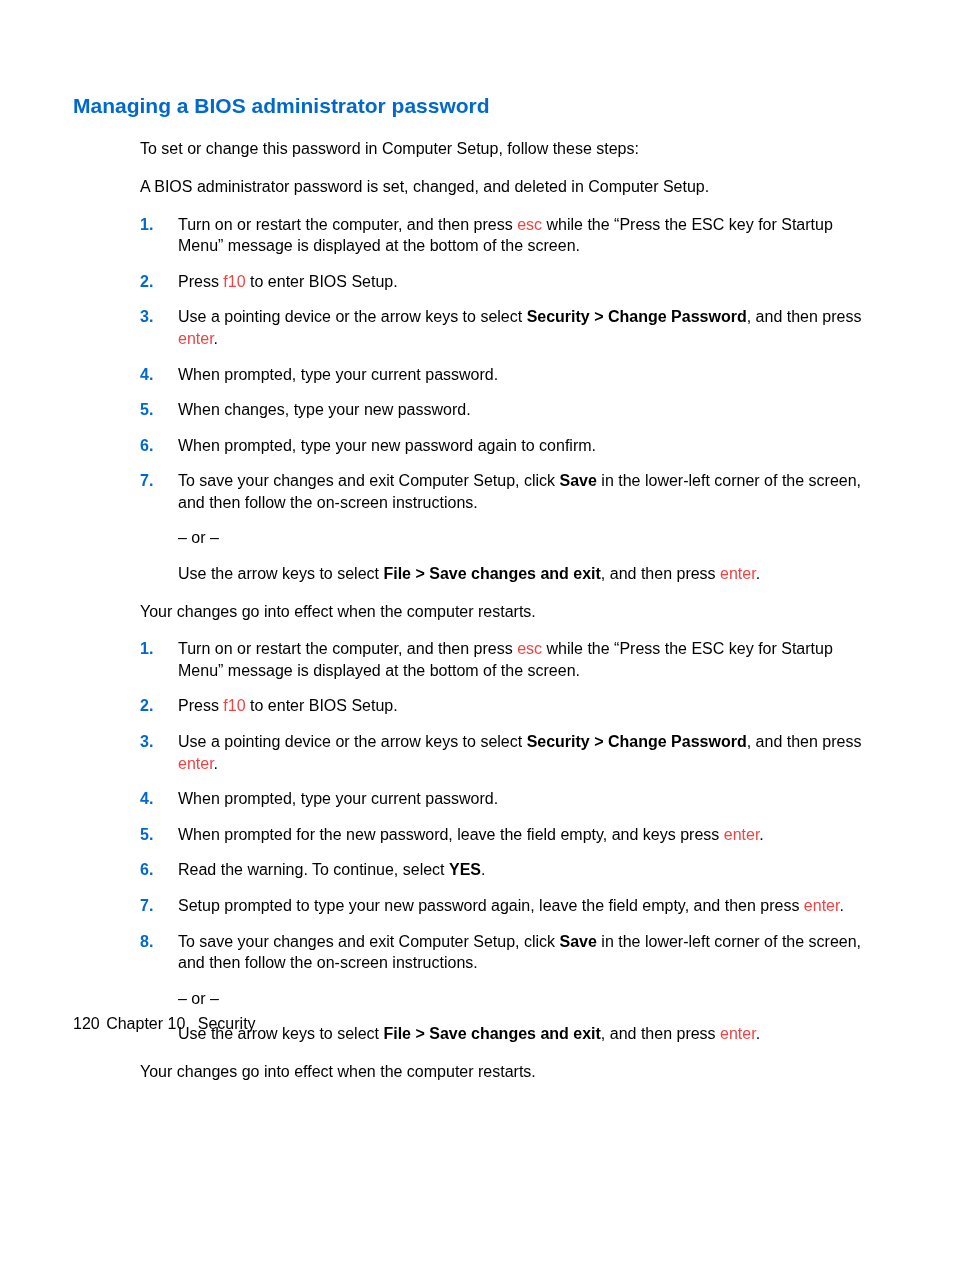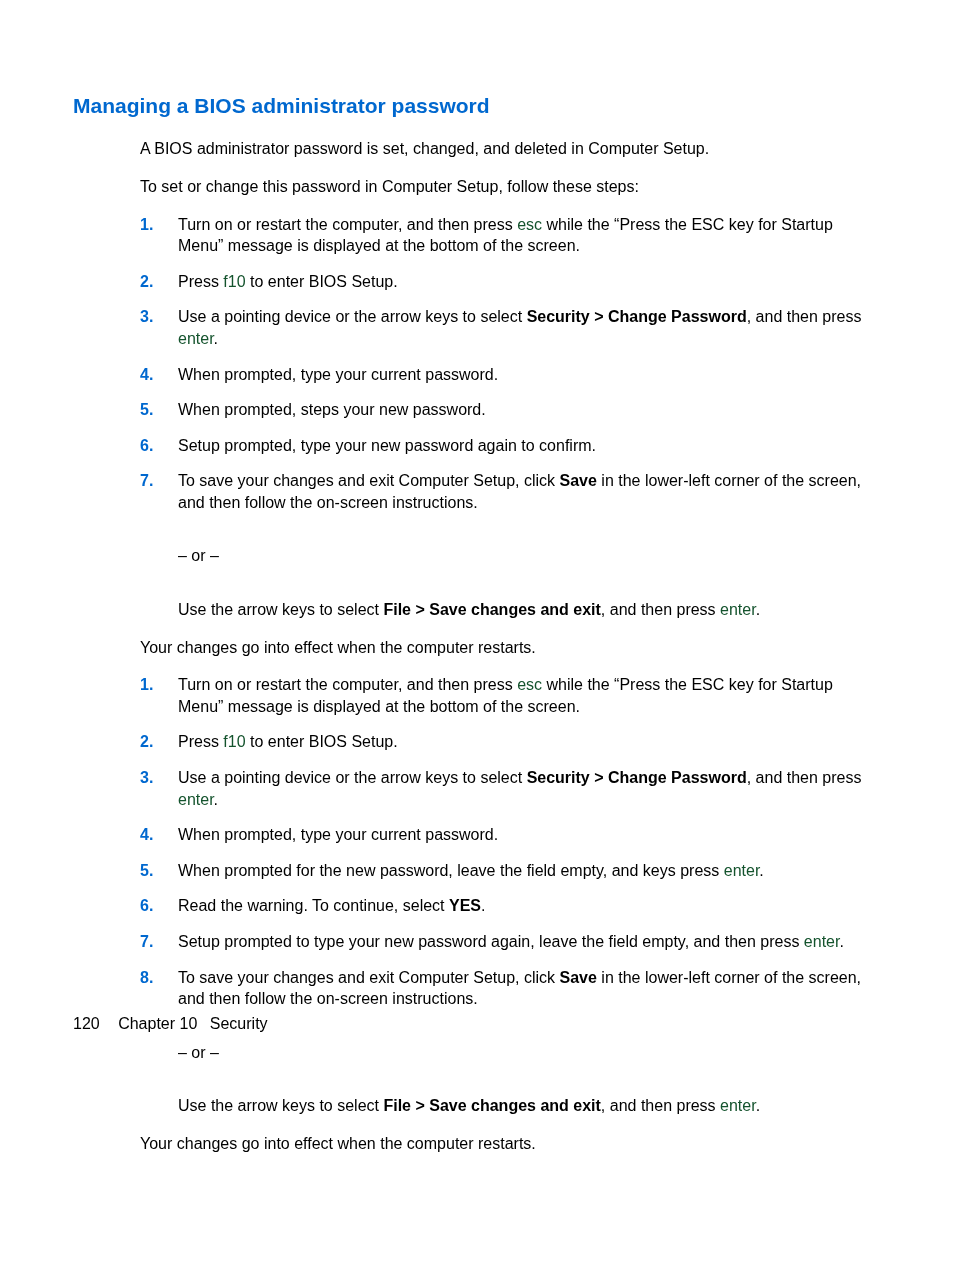--- a/index.html
+++ b/index.html
@@ -43,45 +43,45 @@
   }
   ol.steps > li > .num {
     color: #0068cf;
     font-weight: bold;
     min-width: 38px;
   }
   ol.steps > li > .txt {
     flex: 1;
   }
   .key {
-    color: #14532d;
+    color: #ef4444;
   }
   .sub {
-    margin-top: 32px;
+    margin-top: 14px;
   }
   .footer {
     position: absolute;
     left: 73px;
     bottom: 66px;
     font-size: 16px;
   }
-  .footer .pgnum { margin-right: 14px; }
+  .footer .pgnum { margin-right: 2px; }
   .footer .chap { margin-right: 8px; text-align: right; }
 </style>
 </head>
 <body>
 
 <div class="page">
 
   <h2 class="heading">Managing a BIOS administrator password</h2>
 
   <div class="body-indent">
 
+    <p class="para">To set or change this password in Computer Setup, follow these steps:</p>
     <p class="para">A BIOS administrator password is set, changed, and deleted in Computer Setup.</p>
-    <p class="para">To set or change this password in Computer Setup, follow these steps:</p>
 
     <ol class="steps">
       <li>
         <span class="num">1.</span>
         <span class="txt">
           <span>Turn on or restart the computer, and then press </span><span class="key">esc</span><span> while the “Press the ESC key for Startup Menu” message is displayed at the bottom of the screen.</span>
         </span>
       </li>
       <li>
         <span class="num">2.</span>
@@ -94,25 +94,25 @@
         <span class="txt">
           <span>Use a pointing device or the arrow keys to select </span><b>Security &gt; Change Password</b><span>, and then press </span><span class="key">enter</span><span>.</span>
         </span>
       </li>
       <li>
         <span class="num">4.</span>
         <span class="txt">When prompted, type your current password.</span>
       </li>
       <li>
         <span class="num">5.</span>
-        <span class="txt">When prompted, steps your new password.</span>
+        <span class="txt">When changes, type your new password.</span>
       </li>
       <li>
         <span class="num">6.</span>
-        <span class="txt">Setup prompted, type your new password again to confirm.</span>
+        <span class="txt">When prompted, type your new password again to confirm.</span>
       </li>
       <li>
         <span class="num">7.</span>
         <span class="txt">
           <span>To save your changes and exit Computer Setup, click </span><b>Save</b><span> in the lower-left corner of the screen, and then follow the on-screen instructions.</span>
           <div class="sub">– or –</div>
           <div class="sub">
             <span>Use the arrow keys to select </span><b>File &gt; Save changes and exit</b><span>, and then press </span><span class="key">enter</span><span>.</span>
           </div>
         </span>

